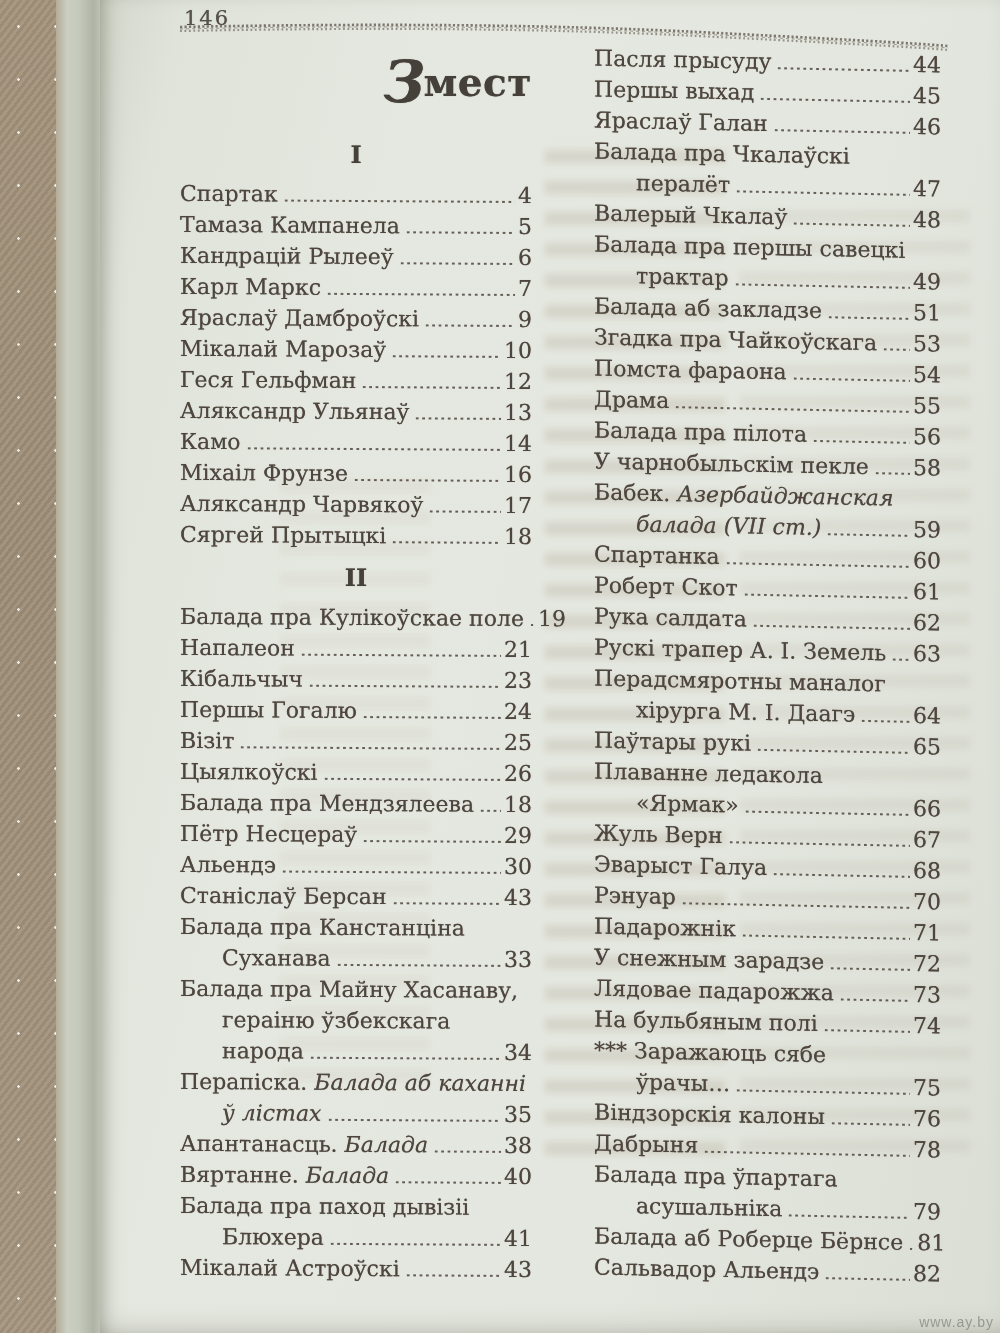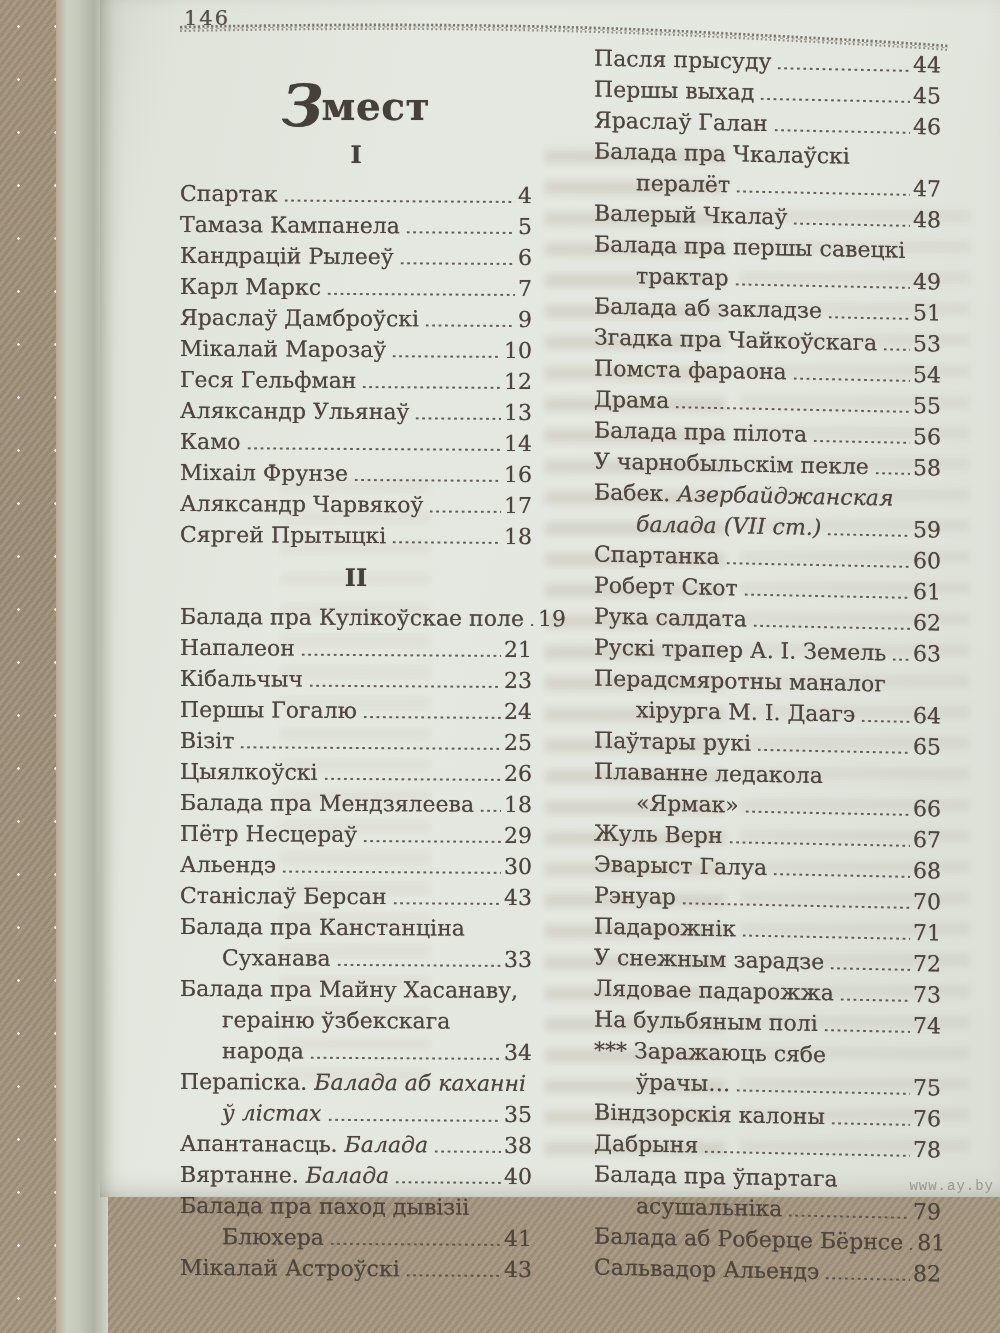--- a/index.html
+++ b/index.html
@@ -16,21 +16,21 @@
     position:absolute; left:0; top:0; width:70px; height:1333px;
     background-image: radial-gradient(circle, rgba(255,255,250,.8) 1px, transparent 1.6px);
     background-size: 37px 53px;
   }
   
   .page-edge{
     position:absolute; left:56px; top:0; width:52px; height:1333px;
     background: linear-gradient(90deg,#b3ab97 0,#cbcfc2 22%,#c4c9bb 45%,#aeb3a5 72%,#c0c5b7 88%,#d2d6ca 100%);
   }
   .page{
-    position:absolute; left:100px; top:0; width:900px; height:1197px;
+    position:absolute; left:100px; top:0; width:900px; height:1333px;
     background: linear-gradient(103deg,#d3d7cb 0%,#dfe3da 7%,#e5e8e0 28%,#e4e7df 66%,#dbded5 100%);
     box-shadow: inset 14px 0 22px -14px rgba(90,85,70,.55), inset 0 -18px 30px -22px rgba(90,85,70,.35);
   }
   
   .ghost-band{ position:absolute; filter:blur(3px); pointer-events:none; }
   .ghost-a{ left:445px; top:150px; width:180px; height:1010px;
     background: repeating-linear-gradient(180deg, rgba(146,128,100,.17) 0 13px, rgba(146,128,100,0) 13px 31px); }
   .ghost-b{ left:640px; top:210px; width:230px; height:960px;
     background: repeating-linear-gradient(180deg, rgba(146,128,100,.09) 0 12px, rgba(146,128,100,0) 12px 31px); }
   .ghost-c{ left:180px; top:480px; width:150px; height:620px;
@@ -38,23 +38,22 @@
 
   .folio{
     position:absolute; left:84px; top:6px;
     font-size:21px; color:#55504a; letter-spacing:2px;
     text-shadow:0 0 .7px rgba(85,80,74,.8);
   }
   .rule-wrap{ position:absolute; left:78px; top:20px; width:772px; height:34px; }
 
   .title{
     position:absolute; left:80px; top:48px; width:352px;
-    text-align:center; color:#46403a; white-space:nowrap;
+    text-align:right; color:#46403a; white-space:nowrap;
     text-shadow:0 0 .8px rgba(70,64,58,.7);
-    margin-top:24px;
   }
   .title .ini{ font-size:58px; font-style:italic; font-weight:bold; letter-spacing:-2px; vertical-align:-6px; }
   .title .rest{ font-size:39px; font-weight:bold; letter-spacing:.5px; }
 
   .col{ position:absolute; color:#4e463e; font-size:22px; line-height:31px;
         text-shadow:0 0 .7px rgba(78,70,62,.75); }
   .col-left{ left:80px; top:128px; width:352px; transform:skewY(.35deg); }
   .col-right{ left:494px; top:46px; width:347px; transform:skewY(1.15deg); }
 
   .sec{ text-align:center; font-weight:bold; font-size:24px; margin:11px 0 9px; color:#45403a; }
@@ -64,21 +63,21 @@
   .it{ font-style:italic; }
   .leader{
     flex:1 1 auto; min-width:6px; margin:0 3px 0 5px;
     background-image: radial-gradient(circle, rgba(86,78,70,.9) 1.05px, rgba(86,78,70,0) 1.45px);
     background-size:6.4px 6px; background-repeat:repeat-x; background-position:left bottom 6px;
   }
   .num{ flex:0 0 auto; }
 
   .watermark{
     position:absolute; right:6px; bottom:3px;
-    font-family:Liberation Mono, monospace;
+    font-family:Liberation Sans, sans-serif;
     font-size:14px; color:rgba(128,133,124,.75); letter-spacing:1px;
   }
 </style>
 </head>
 <body>
 
 <div class="backdrop-specks"></div>
 <div class="page-edge"></div>
 
 <div class="page">

